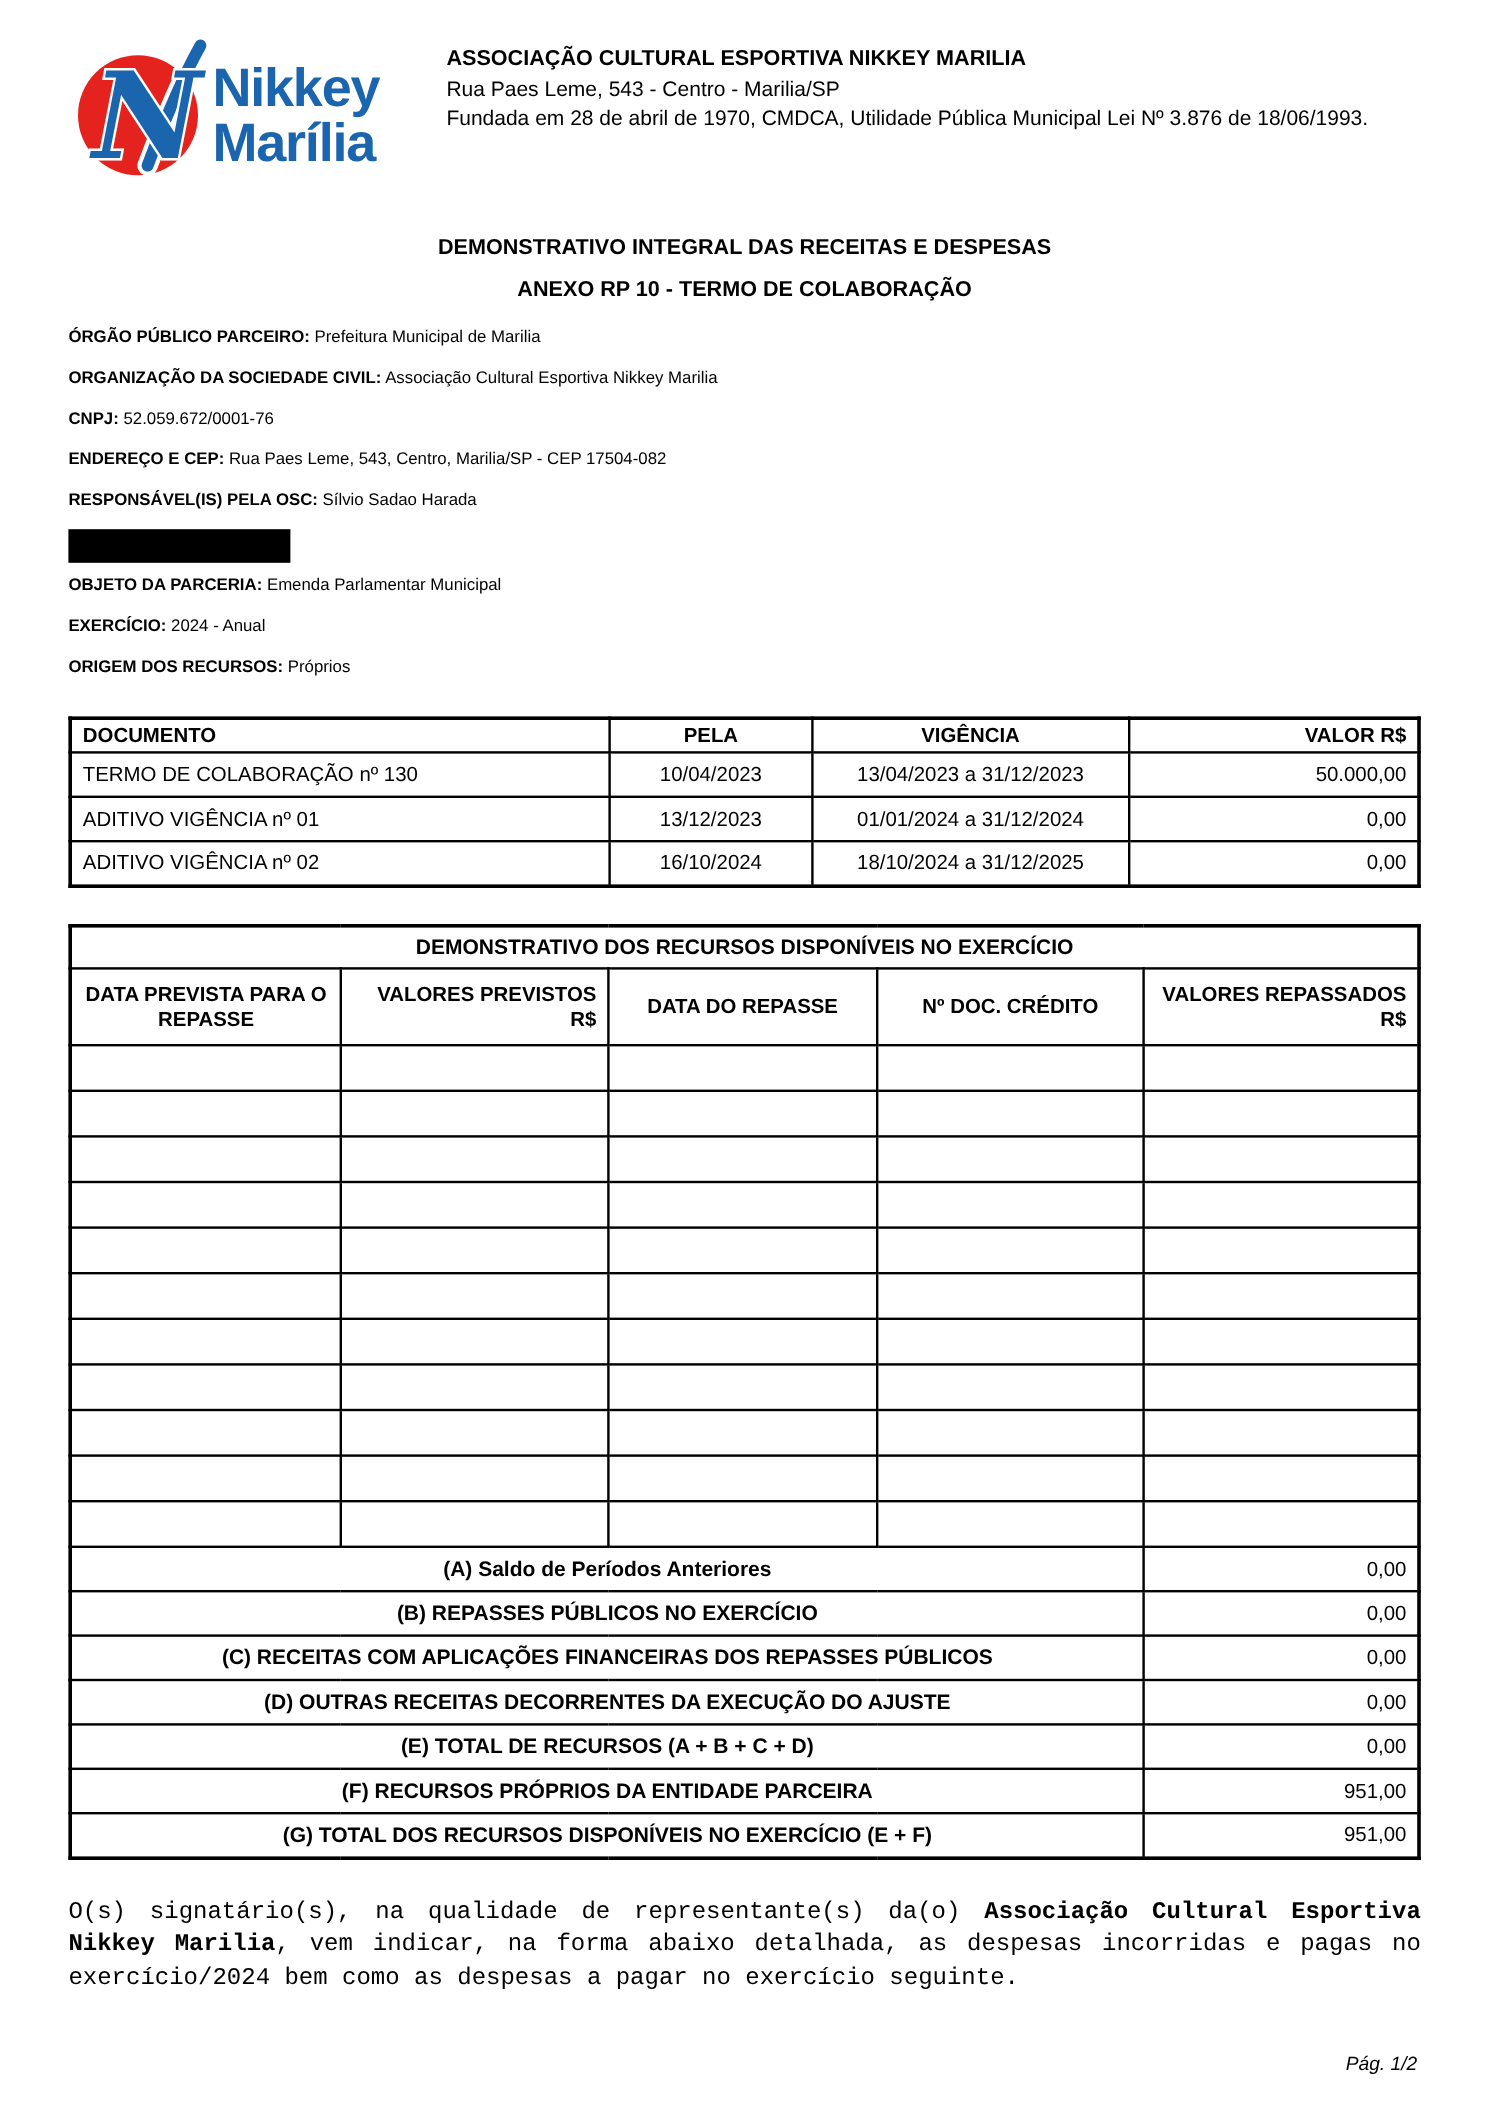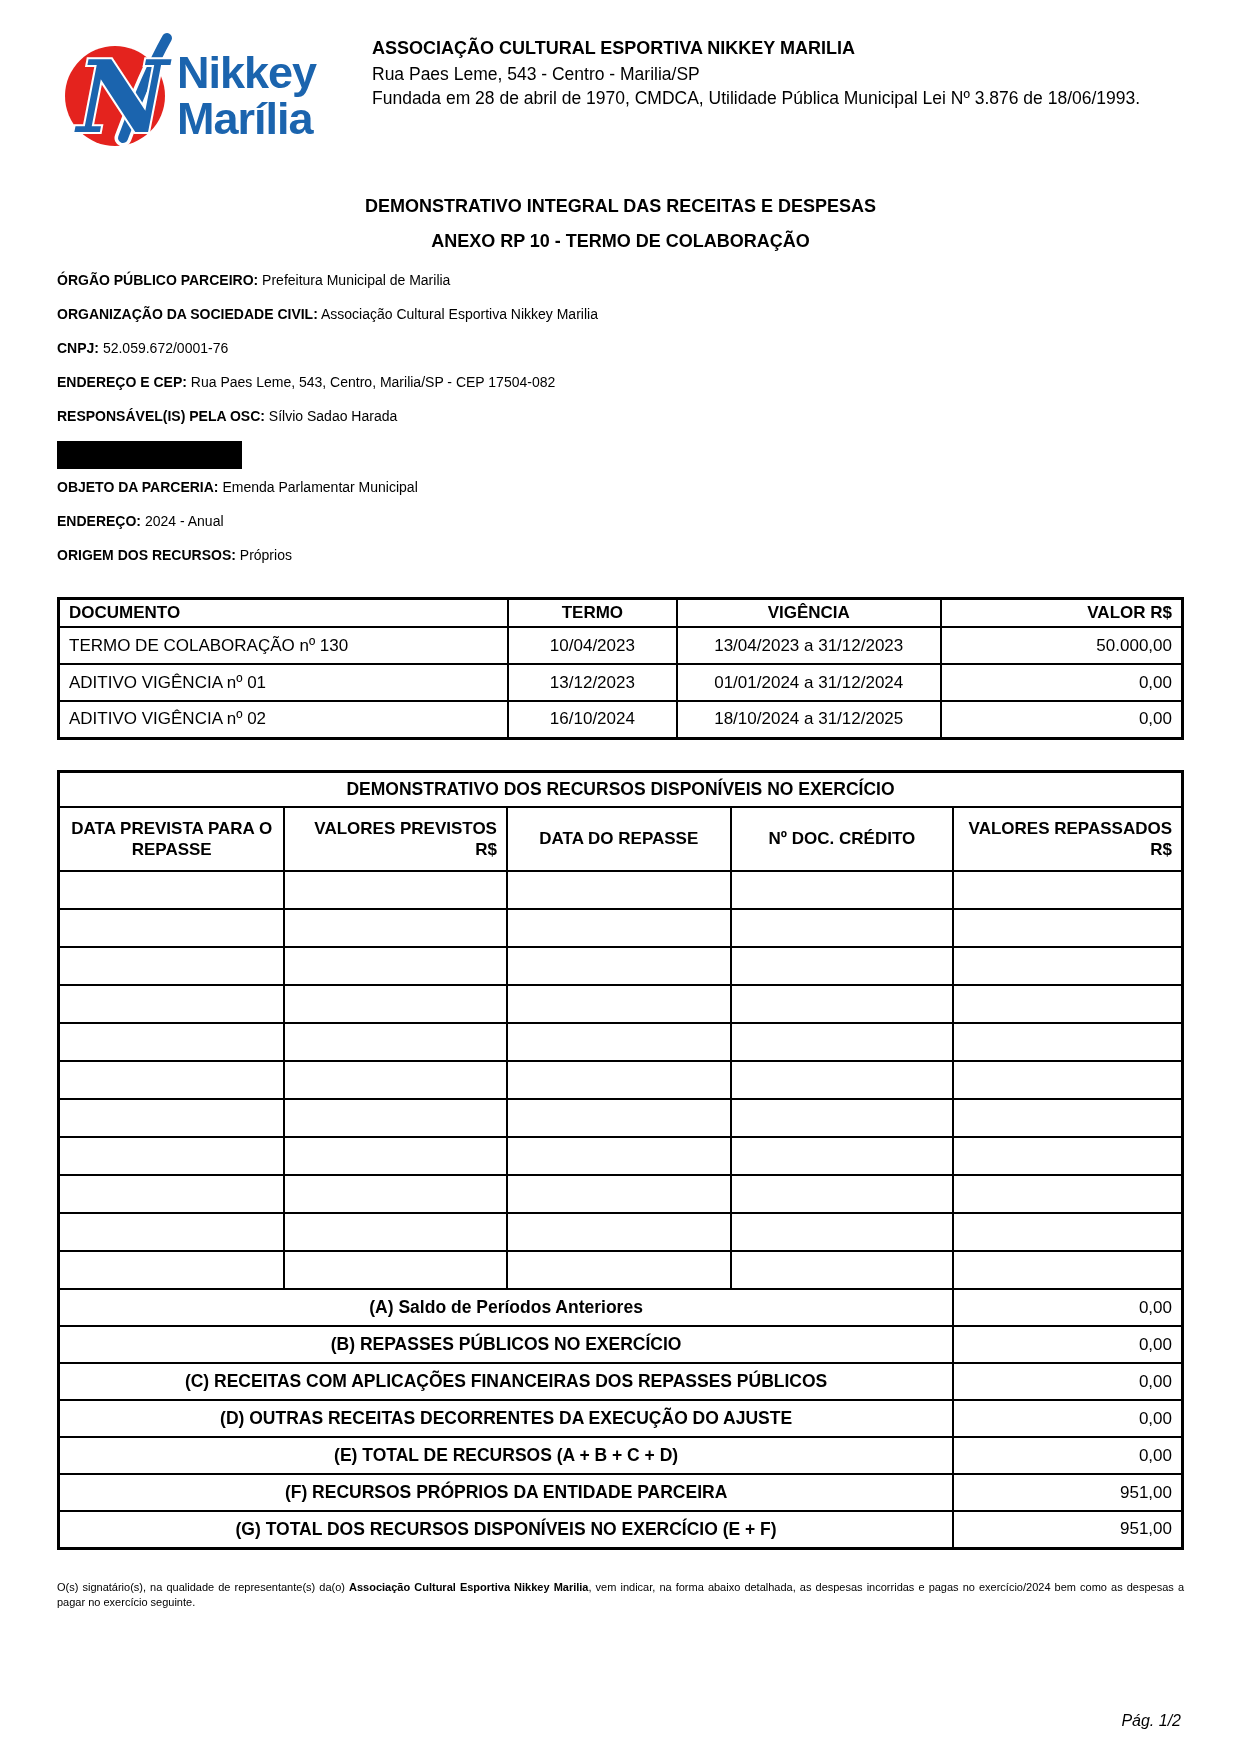--- a/index.html
+++ b/index.html
@@ -58,21 +58,21 @@
   .res-title { text-align:center; font-weight:bold; height:36px; font-size:17.5px; }
   .res-table thead .cols th { font-weight:bold; height:64px; line-height:1.25; vertical-align:middle; }
   .res-table .c0, .res-table .c2, .res-table .c3 { text-align:center; }
   .res-table .c1, .res-table .c4 { text-align:right; }
   .res-table tbody.empty td { height:38px; }
   .res-table tbody.summary td { height:37px; }
   .res-table tbody.summary .sum-label { text-align:center; font-weight:bold; font-size:17.5px; }
   .res-table tbody.summary .sum-value { text-align:right; }
 
   
-  .closing { margin-top:30px; font-size:11px; line-height:1.38; text-align:justify; }
+  .closing { margin-top:30px; font-size:20px; line-height:1.38; text-align:justify;font-family:Liberation Mono, monospace; }
   .closing b { font-weight:bold; }
   .page-footer {
     position:absolute; right:60px; bottom:24px;
     font-style:italic; font-size:16px;
   }
 </style>
 </head>
 <body>
 
 <div class="letterhead">
@@ -99,35 +99,35 @@
 <div class="info-block">
     <div class="info-line"><b>ÓRGÃO PÚBLICO PARCEIRO:</b> Prefeitura Municipal de Marilia</div>
     <div class="info-line"><b>ORGANIZAÇÃO DA SOCIEDADE CIVIL:</b> Associação Cultural Esportiva Nikkey Marilia</div>
     <div class="info-line"><b>CNPJ:</b> 52.059.672/0001-76</div>
     <div class="info-line"><b>ENDEREÇO E CEP:</b> Rua Paes Leme, 543, Centro, Marilia/SP - CEP 17504-082</div>
     <div class="info-line"><b>RESPONSÁVEL(IS) PELA OSC:</b> Sílvio Sadao Harada</div>
     <div class="info-line redacted">
       <div class="redaction-box"></div>
     </div>
     <div class="info-line"><b>OBJETO DA PARCERIA:</b> Emenda Parlamentar Municipal</div>
-    <div class="info-line"><b>ENDEREÇO:</b> 2024 - Anual</div>
+    <div class="info-line"><b>EXERCÍCIO:</b> 2024 - Anual</div>
     <div class="info-line"><b>ORIGEM DOS RECURSOS:</b> Próprios</div>
   </div>
 
 <table class="doc-table">
   <colgroup>
     <col style="width:40%">
       <col style="width:15%">
       <col style="width:23.5%">
       <col style="width:21.5%">
   </colgroup>
   <thead>
     <tr>
         <th class="c0">DOCUMENTO</th>
-        <th class="c1">TERMO</th>
+        <th class="c1">PELA</th>
         <th class="c2">VIGÊNCIA</th>
         <th class="c3">VALOR R$</th>
       </tr>
   </thead>
   <tbody>
       <tr>
         <td class="c0">TERMO DE COLABORAÇÃO nº 130</td>
         <td class="c1">10/04/2023</td>
         <td class="c2">13/04/2023 a 31/12/2023</td>
         <td class="c3">50.000,00</td>

